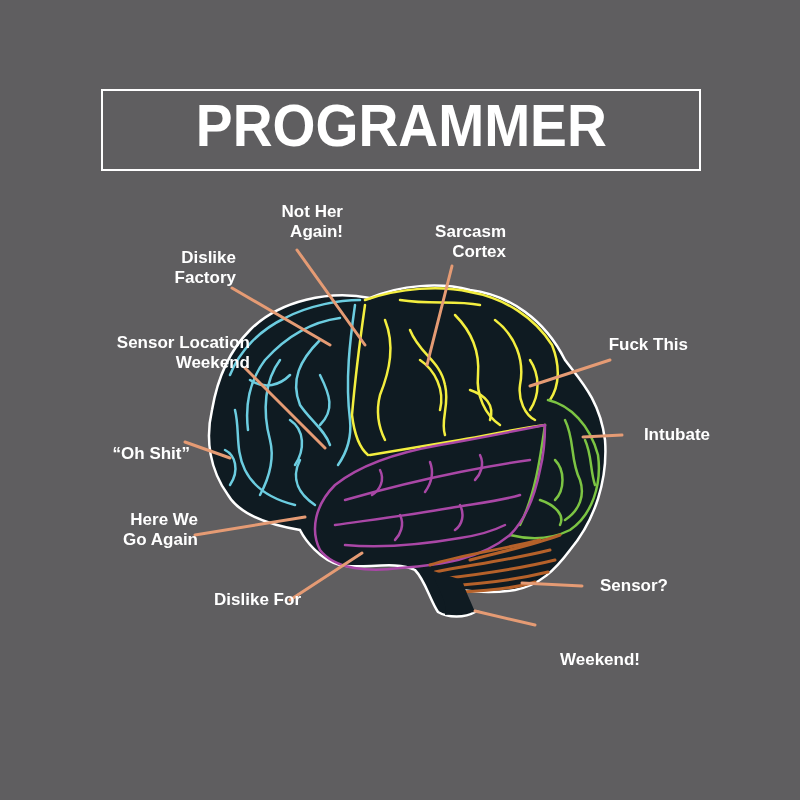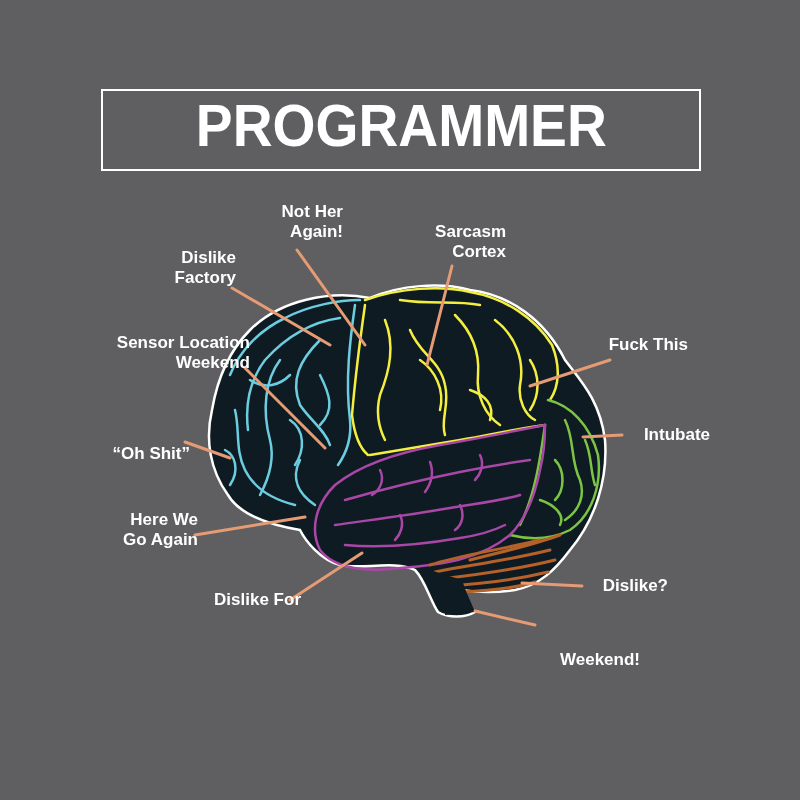--- a/index.html
+++ b/index.html
@@ -144,20 +144,20 @@
   <span>“Oh Shit”</span>
 </div>
 <div class="label" style="left:620px; top:425px; width:90px;">
   <span>Intubate</span>
 </div>
 <div class="label" style="left:98px; top:510px; width:100px;">
   <span>Here We</span>
   <span>Go Again</span>
 </div>
 <div class="label" style="left:584px; top:576px; width:84px;">
-  <span>Dislike?</span>
+  <span>Sensor?</span>
 </div>
 <div class="label" style="left:155px; top:590px; width:146px;">
   <span>Dislike For</span>
 </div>
 <div class="label" style="left:536px; top:618px; width:104px;margin-top:32px;">
   <span>Weekend!</span>
 </div>
 
 </body></html>

